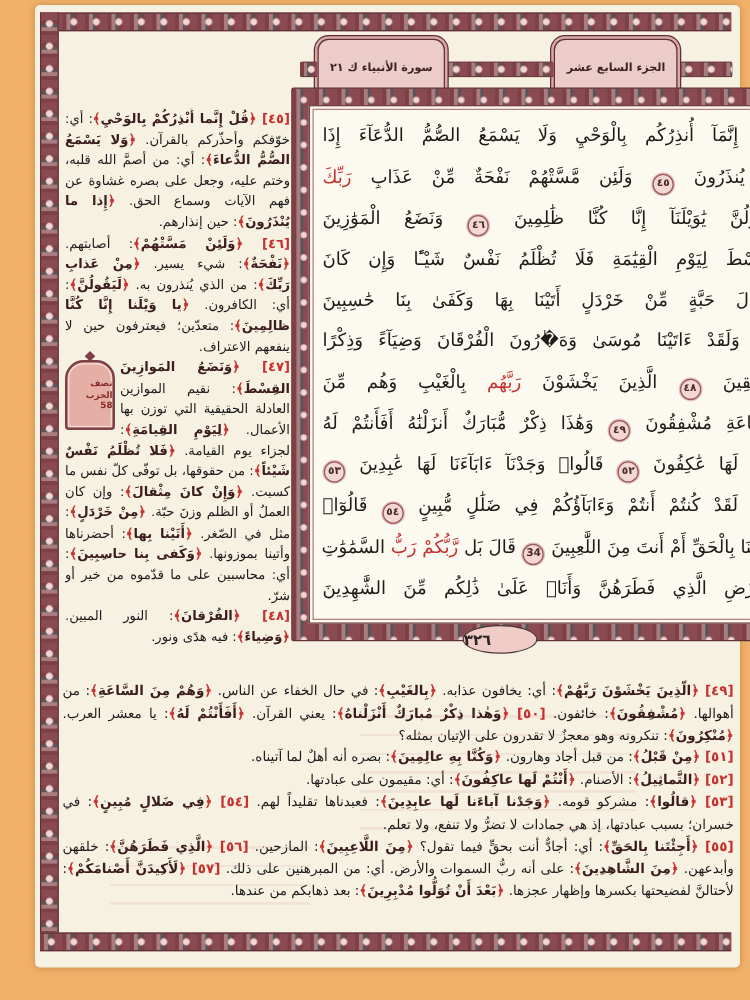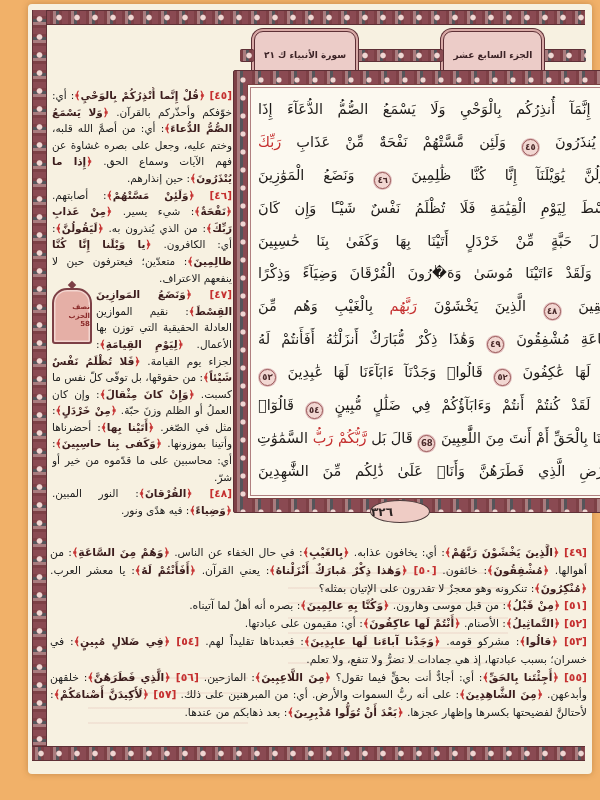--- a/index.html
+++ b/index.html
@@ -158,21 +158,21 @@
         <div class="qline"><span class="t-n">قُلْ إِنَّمَآ أُنذِرُكُم بِالْوَحْيِ وَلَا يَسْمَعُ الصُّمُّ الدُّعَآءَ إِذَا</span></div>
         <div class="qline"><span class="t-n">مَا يُنذَرُونَ </span><span class="vcirc">٤٥</span><span class="t-n"> وَلَئِن مَّسَّتْهُمْ نَفْحَةٌ مِّنْ عَذَابِ </span><span class="t-red">رَبِّكَ</span></div>
         <div class="qline"><span class="t-n">لَيَقُولُنَّ يَٰوَيْلَنَآ إِنَّا كُنَّا ظَٰلِمِينَ </span><span class="vcirc">٤٦</span><span class="t-n"> وَنَضَعُ الْمَوَٰزِينَ</span></div>
         <div class="qline"><span class="t-n">الْقِسْطَ لِيَوْمِ الْقِيَٰمَةِ فَلَا تُظْلَمُ نَفْسٌ شَيْـًٔا وَإِن كَانَ</span></div>
         <div class="qline"><span class="t-n">مِثْقَالَ حَبَّةٍ مِّنْ خَرْدَلٍ أَتَيْنَا بِهَا وَكَفَىٰ بِنَا حَٰسِبِينَ</span></div>
         <div class="qline"><span class="vcirc">٤٧</span><span class="t-n"> وَلَقَدْ ءَاتَيْنَا مُوسَىٰ وَهَ�ٰرُونَ الْفُرْقَانَ وَضِيَآءً وَذِكْرًا</span></div>
         <div class="qline"><span class="t-n">لِّلْمُتَّقِينَ </span><span class="vcirc">٤٨</span><span class="t-n"> الَّذِينَ يَخْشَوْنَ </span><span class="t-red">رَبَّهُم</span><span class="t-n"> بِالْغَيْبِ وَهُم مِّنَ</span></div>
         <div class="qline"><span class="t-n">السَّاعَةِ مُشْفِقُونَ </span><span class="vcirc">٤٩</span><span class="t-n"> وَهَٰذَا ذِكْرٌ مُّبَارَكٌ أَنزَلْنَٰهُ أَفَأَنتُمْ لَهُ</span></div>
         <div class="qline"><span class="t-n">أَنتُمْ لَهَا عَٰكِفُونَ </span><span class="vcirc">٥٢</span><span class="t-n"> قَالُوا۟ وَجَدْنَآ ءَابَآءَنَا لَهَا عَٰبِدِينَ </span><span class="vcirc">٥٣</span></div>
         <div class="qline"><span class="t-n">قَالَ لَقَدْ كُنتُمْ أَنتُمْ وَءَابَآؤُكُمْ فِي ضَلَٰلٍ مُّبِينٍ </span><span class="vcirc">٥٤</span><span class="t-n"> قَالُوٓا۟</span></div>
-        <div class="qline"><span class="t-n">أَجِئْتَنَا بِالْحَقِّ أَمْ أَنتَ مِنَ اللَّٰعِبِينَ </span><span class="vcirc">68</span><span class="t-n"> قَالَ بَل </span><span class="t-red">رَّبُّكُمْ رَبُّ</span><span class="t-n"> السَّمَٰوَٰتِ</span></div>
+        <div class="qline"><span class="t-n">أَجِئْتَنَا بِالْحَقِّ أَمْ أَنتَ مِنَ اللَّٰعِبِينَ </span><span class="vcirc">34</span><span class="t-n"> قَالَ بَل </span><span class="t-red">رَّبُّكُمْ رَبُّ</span><span class="t-n"> السَّمَٰوَٰتِ</span></div>
         <div class="qline"><span class="t-n">وَالْأَرْضِ الَّذِي فَطَرَهُنَّ وَأَنَا۠ عَلَىٰ ذَٰلِكُم مِّنَ الشَّٰهِدِينَ</span></div>
       </div>
   </div>
 
   <div class="page-oval">
     <span>٣٢٦</span>
   </div>
 
   <div class="side-col">
     <p><span class="t-ref">[٤٥] </span><span class="t-quote"><span class="brk">﴿</span>قُلْ إِنَّما أُنْذِرُكُمْ بِالوَحْيِ<span class="brk">﴾</span></span><span class="t-n">: أي: خوّفكم وأحذّركم بالقرآن. </span><span class="t-quote"><span class="brk">﴿</span>وَلا يَسْمَعُ الصُّمُّ الدُّعاءَ<span class="brk">﴾</span></span><span class="t-n">: أي: من أصمَّ الله قلبه، وختم عليه، وجعل على بصره غشاوة عن فهم الآيات وسماع الحق. </span><span class="t-quote"><span class="brk">﴿</span>إِذا ما يُنْذَرُونَ<span class="brk">﴾</span></span><span class="t-n">: حين إنذارهم.</span></p>
@@ -184,19 +184,19 @@
     </div>
     <p><span class="t-ref">[٤٧] </span><span class="t-quote"><span class="brk">﴿</span>وَنَضَعُ المَوازِينَ القِسْطَ<span class="brk">﴾</span></span><span class="t-n">: نقيم الموازين العادلة الحقيقية التي توزن بها الأعمال. </span><span class="t-quote"><span class="brk">﴿</span>لِيَوْمِ القِيامَةِ<span class="brk">﴾</span></span><span class="t-n">: لجزاء يوم القيامة. </span><span class="t-quote"><span class="brk">﴿</span>فَلا تُظْلَمُ نَفْسٌ شَيْئاً<span class="brk">﴾</span></span><span class="t-n">: من حقوقها، بل توفّى كلّ نفس ما كسبت. </span><span class="t-quote"><span class="brk">﴿</span>وَإِنْ كانَ مِثْقالَ<span class="brk">﴾</span></span><span class="t-n">: وإن كان العملُ أو الظلم وزنَ حبّة. </span><span class="t-quote"><span class="brk">﴿</span>مِنْ خَرْدَلٍ<span class="brk">﴾</span></span><span class="t-n">: مثل في الصّغر. </span><span class="t-quote"><span class="brk">﴿</span>أَتَيْنا بِها<span class="brk">﴾</span></span><span class="t-n">: أحضرناها وأتينا بموزونها. </span><span class="t-quote"><span class="brk">﴿</span>وَكَفى بِنا حاسِبِينَ<span class="brk">﴾</span></span><span class="t-n">: أي: محاسبين على ما قدّموه من خير أو شرّ.</span></p>
     <p><span class="t-ref">[٤٨] </span><span class="t-quote"><span class="brk">﴿</span>الفُرْقانَ<span class="brk">﴾</span></span><span class="t-n">: النور المبين. </span><span class="t-quote"><span class="brk">﴿</span>وَضِياءً<span class="brk">﴾</span></span><span class="t-n">: فيه هدًى ونور.</span></p>
   </div>
 
   <div class="ghost" style="left:260px;top:560px;width:220px;height:100px;"></div>
   <div class="ghost" style="left:60px;top:660px;width:160px;height:60px;"></div>
 
   <div class="bottom-sec">
     <p><span class="t-ref">[٤٩] </span><span class="t-quote"><span class="brk">﴿</span>الَّذِينَ يَخْشَوْنَ رَبَّهُمْ<span class="brk">﴾</span></span><span class="t-n">: أي: يخافون عذابه. </span><span class="t-quote"><span class="brk">﴿</span>بِالغَيْبِ<span class="brk">﴾</span></span><span class="t-n">: في حال الخفاء عن الناس. </span><span class="t-quote"><span class="brk">﴿</span>وَهُمْ مِنَ السَّاعَةِ<span class="brk">﴾</span></span><span class="t-n">: من أهوالها. </span><span class="t-quote"><span class="brk">﴿</span>مُشْفِقُونَ<span class="brk">﴾</span></span><span class="t-n">: خائفون. </span><span class="t-ref">[٥٠] </span><span class="t-quote"><span class="brk">﴿</span>وَهٰذا ذِكْرٌ مُبارَكٌ أَنْزَلْناهُ<span class="brk">﴾</span></span><span class="t-n">: يعني القرآن. </span><span class="t-quote"><span class="brk">﴿</span>أَفَأَنْتُمْ لَهُ<span class="brk">﴾</span></span><span class="t-n">: يا معشر العرب. </span><span class="t-quote"><span class="brk">﴿</span>مُنْكِرُونَ<span class="brk">﴾</span></span><span class="t-n">: تنكرونه وهو معجزٌ لا تقدرون على الإتيان بمثله؟</span></p>
-    <p><span class="t-ref">[٥١] </span><span class="t-quote"><span class="brk">﴿</span>مِنْ قَبْلُ<span class="brk">﴾</span></span><span class="t-n">: من قبل موسى وهارون. </span><span class="t-quote"><span class="brk">﴿</span>وَكُنَّا بِهِ عالِمِينَ<span class="brk">﴾</span></span><span class="t-n">: بصره أنه أهلٌ لما آتيناه.</span></p>
+    <p><span class="t-ref">[٥١] </span><span class="t-quote"><span class="brk">﴿</span>مِنْ قَبْلُ<span class="brk">﴾</span></span><span class="t-n">: من قبل أجاد وهارون. </span><span class="t-quote"><span class="brk">﴿</span>وَكُنَّا بِهِ عالِمِينَ<span class="brk">﴾</span></span><span class="t-n">: بصره أنه أهلٌ لما آتيناه.</span></p>
     <p><span class="t-ref">[٥٢] </span><span class="t-quote"><span class="brk">﴿</span>التَّماثِيلُ<span class="brk">﴾</span></span><span class="t-n">: الأصنام. </span><span class="t-quote"><span class="brk">﴿</span>أَنْتُمْ لَها عاكِفُونَ<span class="brk">﴾</span></span><span class="t-n">: أي: مقيمون على عبادتها.</span></p>
     <p><span class="t-ref">[٥٣] </span><span class="t-quote"><span class="brk">﴿</span>قالُوا<span class="brk">﴾</span></span><span class="t-n">: مشركو قومه. </span><span class="t-quote"><span class="brk">﴿</span>وَجَدْنا آباءَنا لَها عابِدِينَ<span class="brk">﴾</span></span><span class="t-n">: فعبدناها تقليداً لهم. </span><span class="t-ref">[٥٤] </span><span class="t-quote"><span class="brk">﴿</span>فِي ضَلالٍ مُبِينٍ<span class="brk">﴾</span></span><span class="t-n">: في خسران؛ بسبب عبادتها، إذ هي جمادات لا تضرُّ ولا تنفع، ولا تعلم.</span></p>
     <p><span class="t-ref">[٥٥] </span><span class="t-quote"><span class="brk">﴿</span>أَجِئْتَنا بِالحَقِّ<span class="brk">﴾</span></span><span class="t-n">: أي: أجادٌّ أنت بحقٍّ فيما تقول؟ </span><span class="t-quote"><span class="brk">﴿</span>مِنَ اللَّاعِبِينَ<span class="brk">﴾</span></span><span class="t-n">: المازحين. </span><span class="t-ref">[٥٦] </span><span class="t-quote"><span class="brk">﴿</span>الَّذِي فَطَرَهُنَّ<span class="brk">﴾</span></span><span class="t-n">: خلقهن وأبدعهن. </span><span class="t-quote"><span class="brk">﴿</span>مِنَ الشَّاهِدِينَ<span class="brk">﴾</span></span><span class="t-n">: على أنه ربُّ السموات والأرض. أي: من المبرهنين على ذلك. </span><span class="t-ref">[٥٧] </span><span class="t-quote"><span class="brk">﴿</span>لَأَكِيدَنَّ أَصْنامَكُمْ<span class="brk">﴾</span></span><span class="t-n">: لأحتالنَّ لفضيحتها بكسرها وإظهار عجزها. </span><span class="t-quote"><span class="brk">﴿</span>بَعْدَ أَنْ تُوَلُّوا مُدْبِرِينَ<span class="brk">﴾</span></span><span class="t-n">: بعد ذهابكم من عندها.</span></p>
   </div>
 
 </div>
 
 </body></html>

